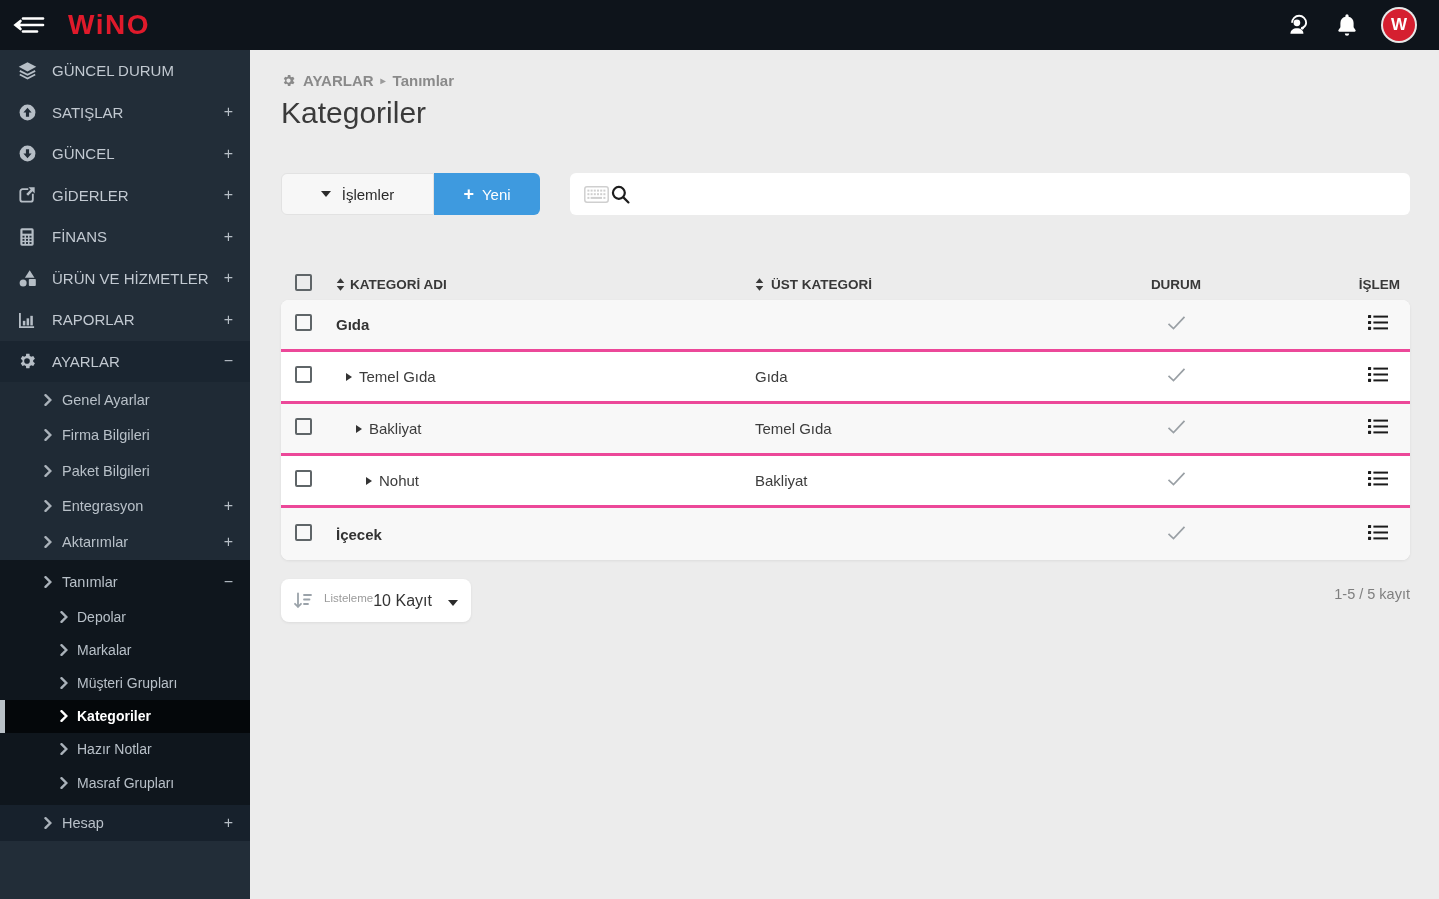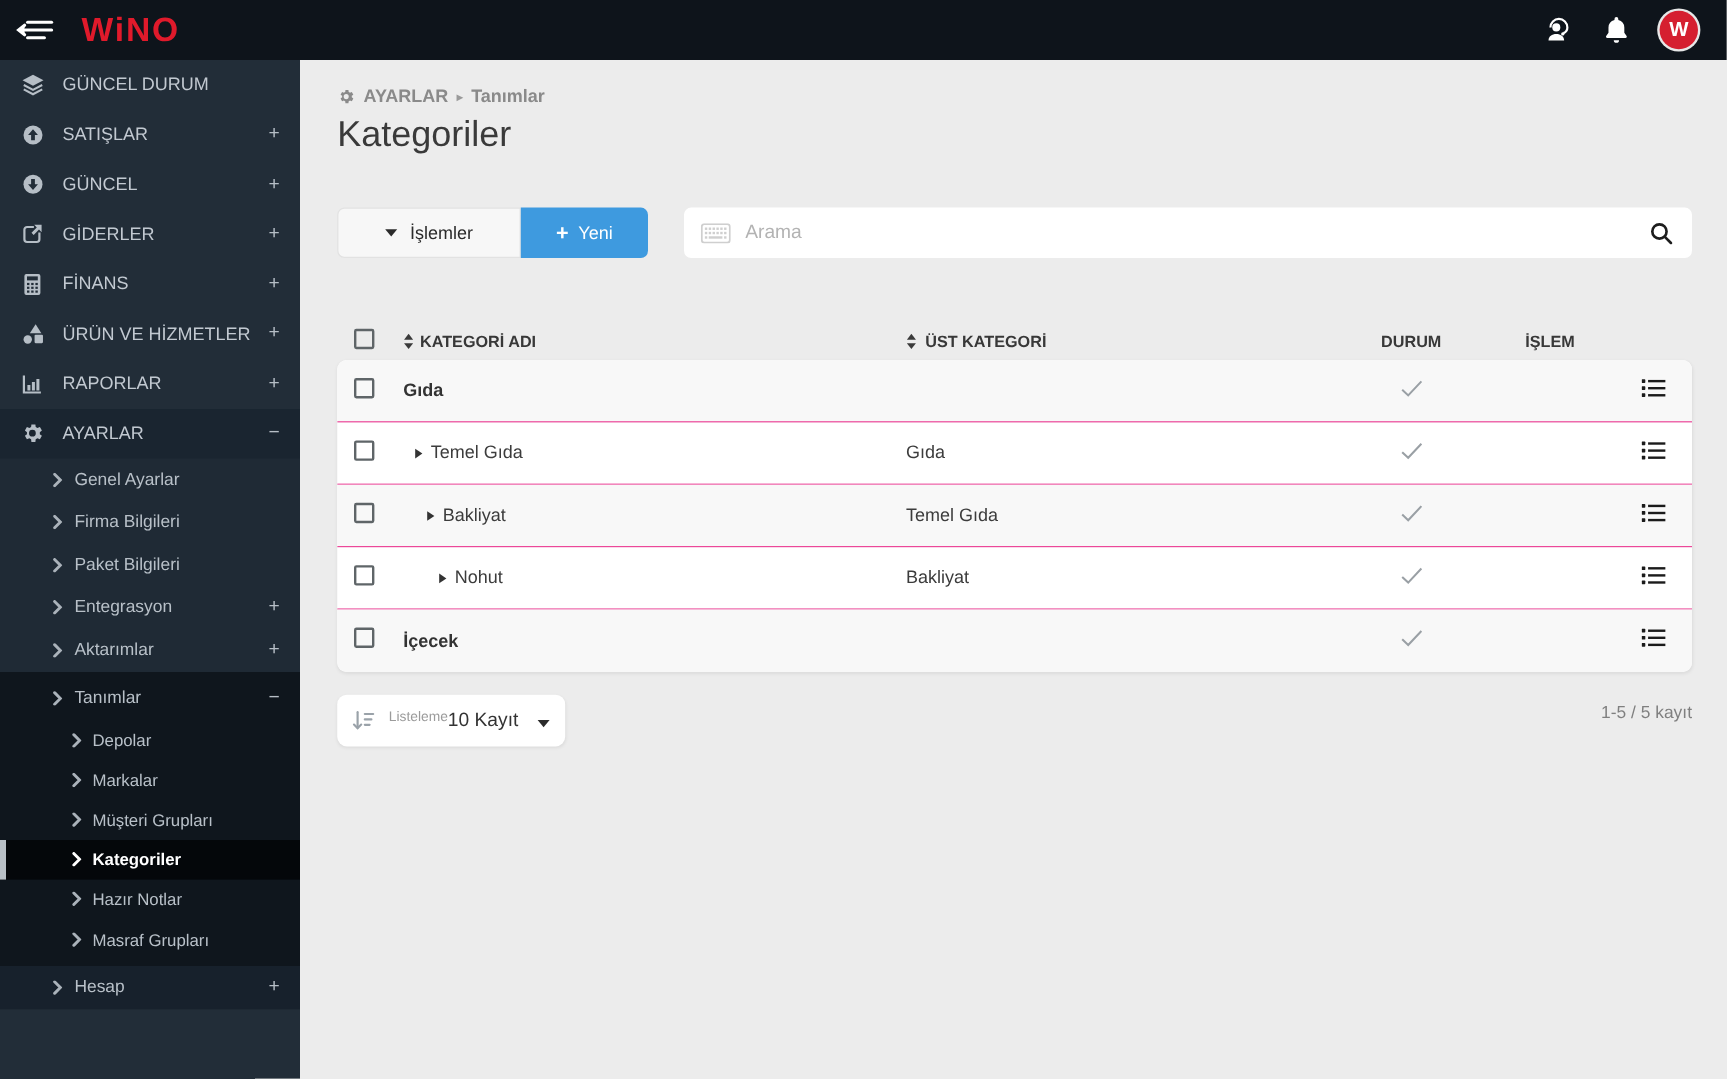--- a/index.html
+++ b/index.html
@@ -62,26 +62,26 @@
   .searchbox input::placeholder { color:#b3b3b3; }
   .search-btn { display:flex; align-items:center; cursor:pointer; }
 
   
   .table-wrap { margin-top:53px; }
   .grid-cols { display:grid; grid-template-columns:44px 430px 326px 190px 139px; align-items:center; }
   .thead { height:32px; font-size:13.5px; font-weight:bold; color:#383838; }
   .th-name { display:flex; align-items:center; gap:5px; padding-left:11px; cursor:pointer; }
   .th-parent { display:flex; align-items:center; gap:7px; cursor:pointer; }
   .th-status { text-align:center; }
-  .th-action { text-align:left; padding-right:10px; }
+  .th-action { text-align:right; padding-right:10px; }
   .th-check { padding-left:14px; }
   .checkbox { width:17px; height:17px; border:2px solid #5f6568; border-radius:2px; background:transparent;
               display:inline-block; cursor:pointer; }
   .card { background:#fff; border-radius:8px; overflow:hidden; box-shadow:0 1px 3px rgba(0,0,0,.07); }
-  .trow { height:52px; border-bottom:1px solid #ec4899; }
+  .trow { height:52px; border-bottom:3px solid #ec4899; }
   .trow:last-child { border-bottom:none; }
   .trow.stripe { background:#f8f8f8; }
   .cell-check { padding-left:14px; }
   .cell-name { display:flex; align-items:center; font-size:15px; color:#3c3c3c; cursor:pointer; }
   .cell-name.bold { font-weight:bold; color:#333; }
   .tri { width:0; height:0; border-left:6px solid #333; border-top:4px solid transparent;
          border-bottom:4px solid transparent; margin-right:7px; }
   .cell-parent { font-size:15px; color:#3c3c3c; }
   .cell-status { text-align:center; }
   .cell-action { text-align:right; padding-right:22px; }
@@ -387,21 +387,20 @@
               <rect x="9.8" y="7.2" width="2" height="2"></rect>
               <rect x="13" y="7.2" width="2" height="2"></rect>
               <rect x="16.2" y="7.2" width="2" height="2"></rect>
               <rect x="19.4" y="7.2" width="2" height="2"></rect>
             <rect x="3.4" y="10.9" width="2" height="2"></rect>
               <rect x="6.6" y="10.9" width="11.4" height="2"></rect>
               <rect x="19.4" y="10.9" width="2" height="2"></rect>
           </g>
         </svg>
       </span>
-      <input type="text" placeholder="Arama" style="">
       <span class="search-btn">
         <svg width="23" height="23" viewBox="0 0 24 24">
           <circle cx="10.3" cy="10.3" r="6.2" fill="none" stroke="#1d1d1d" stroke-width="2.3"></circle>
           <path d="m15 15 5.3 5.3" stroke="#1d1d1d" stroke-width="2.3" stroke-linecap="round"></path>
         </svg>
       </span>
     </div>
   </div>
 
   <div class="table-wrap">

